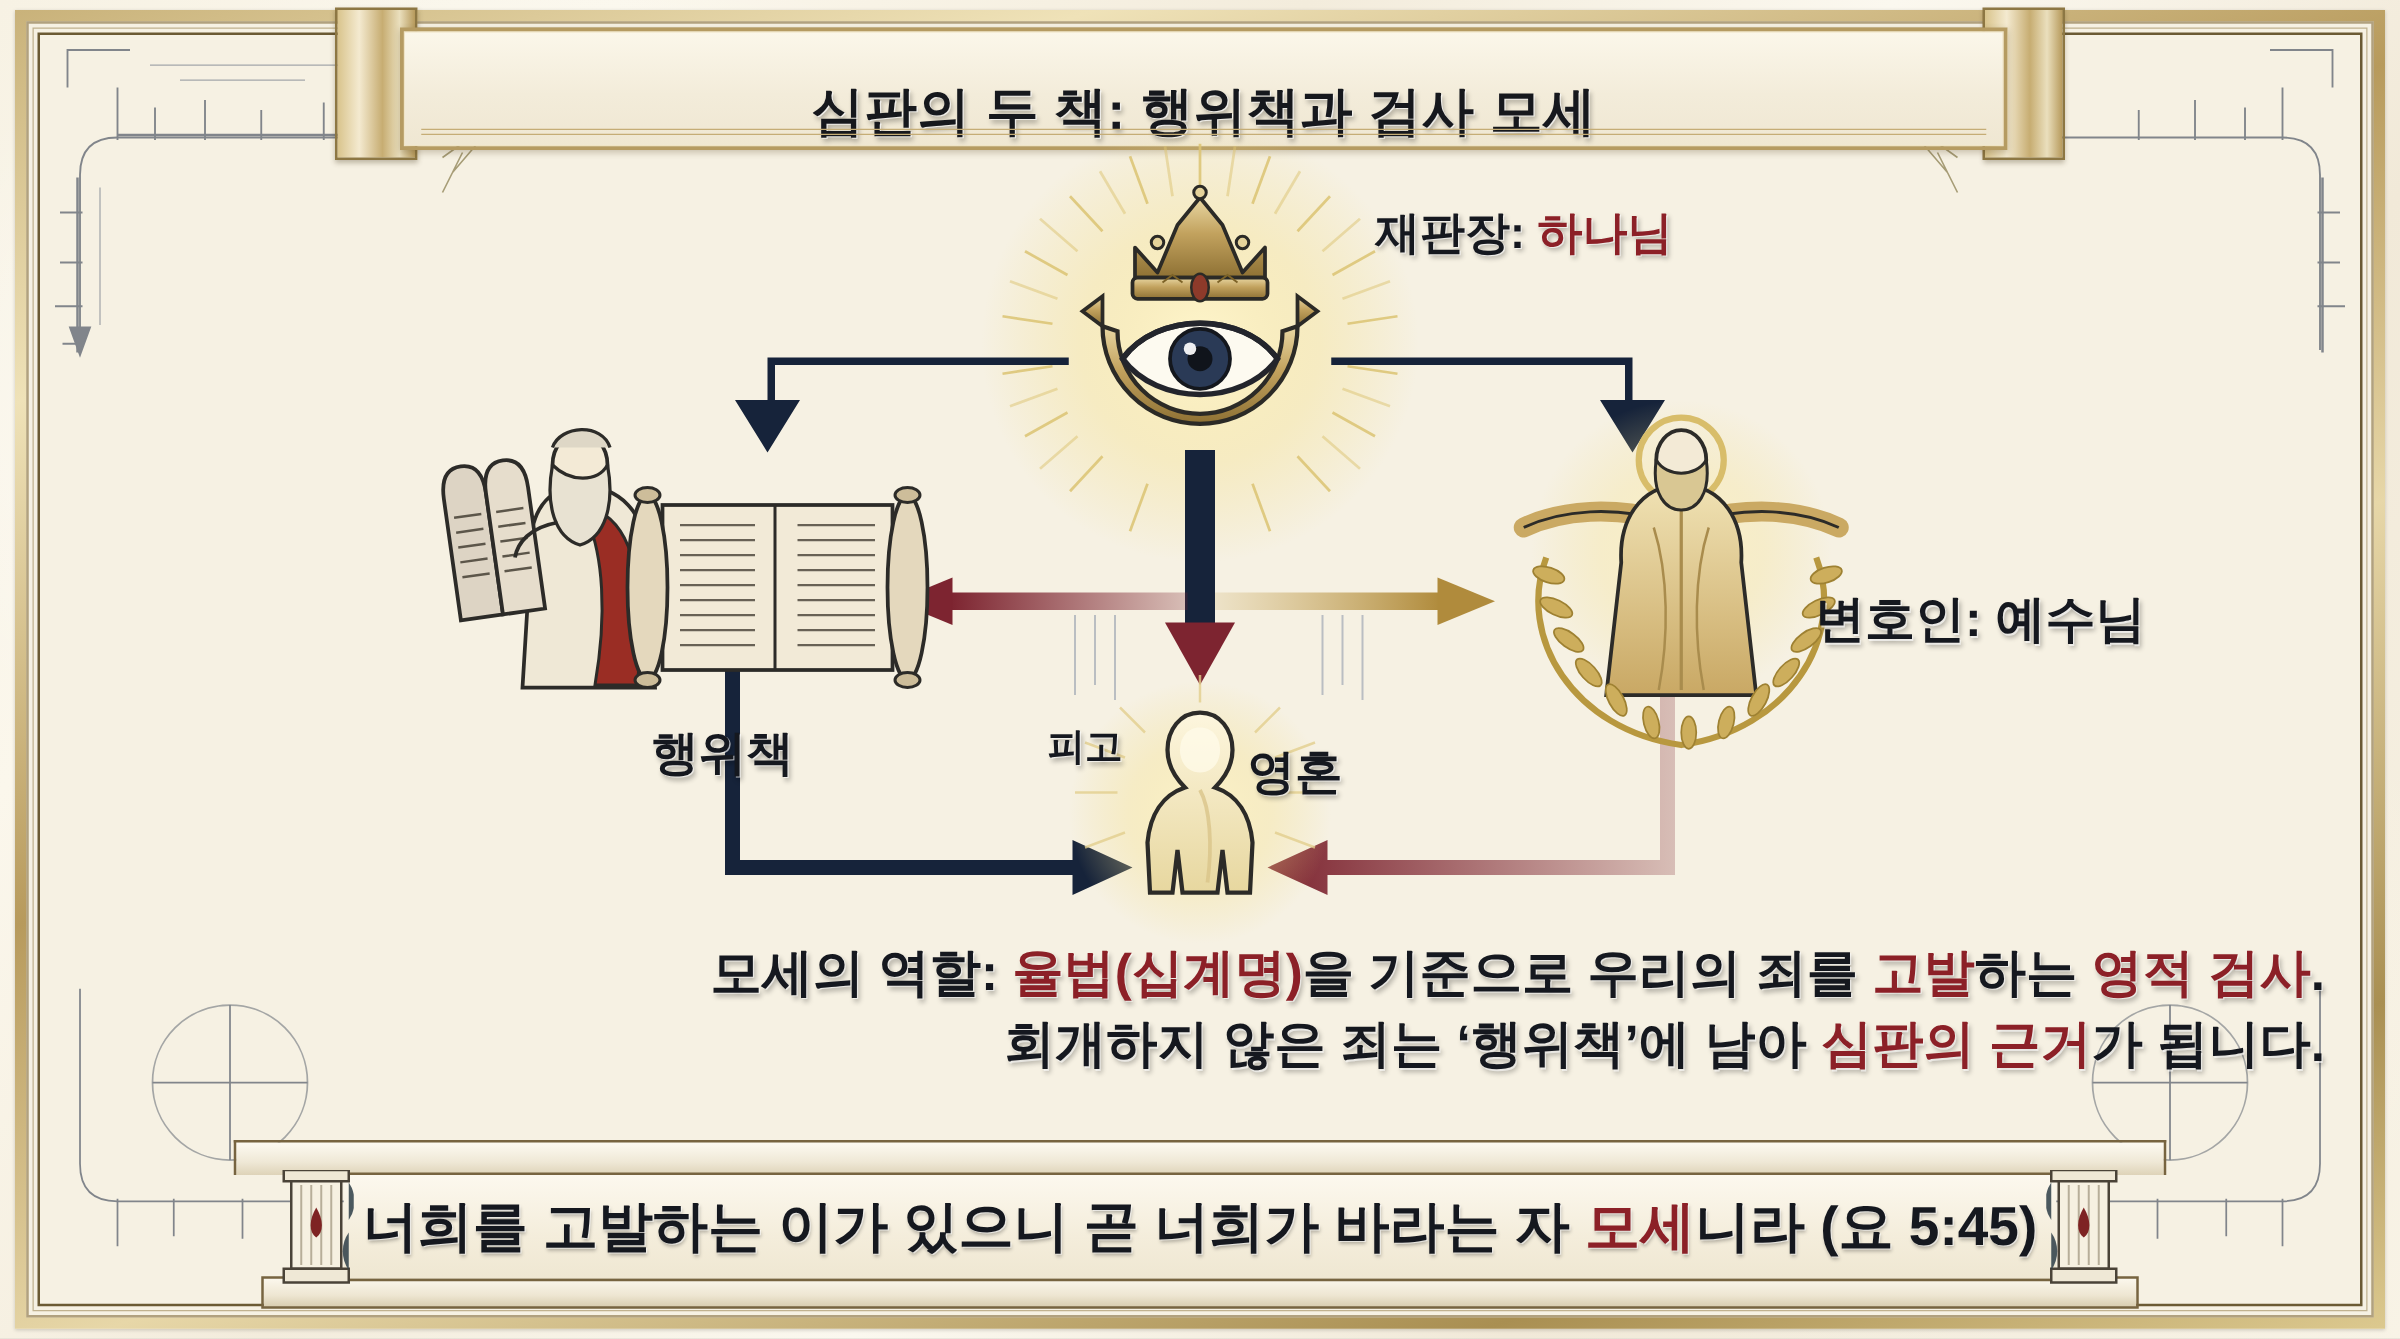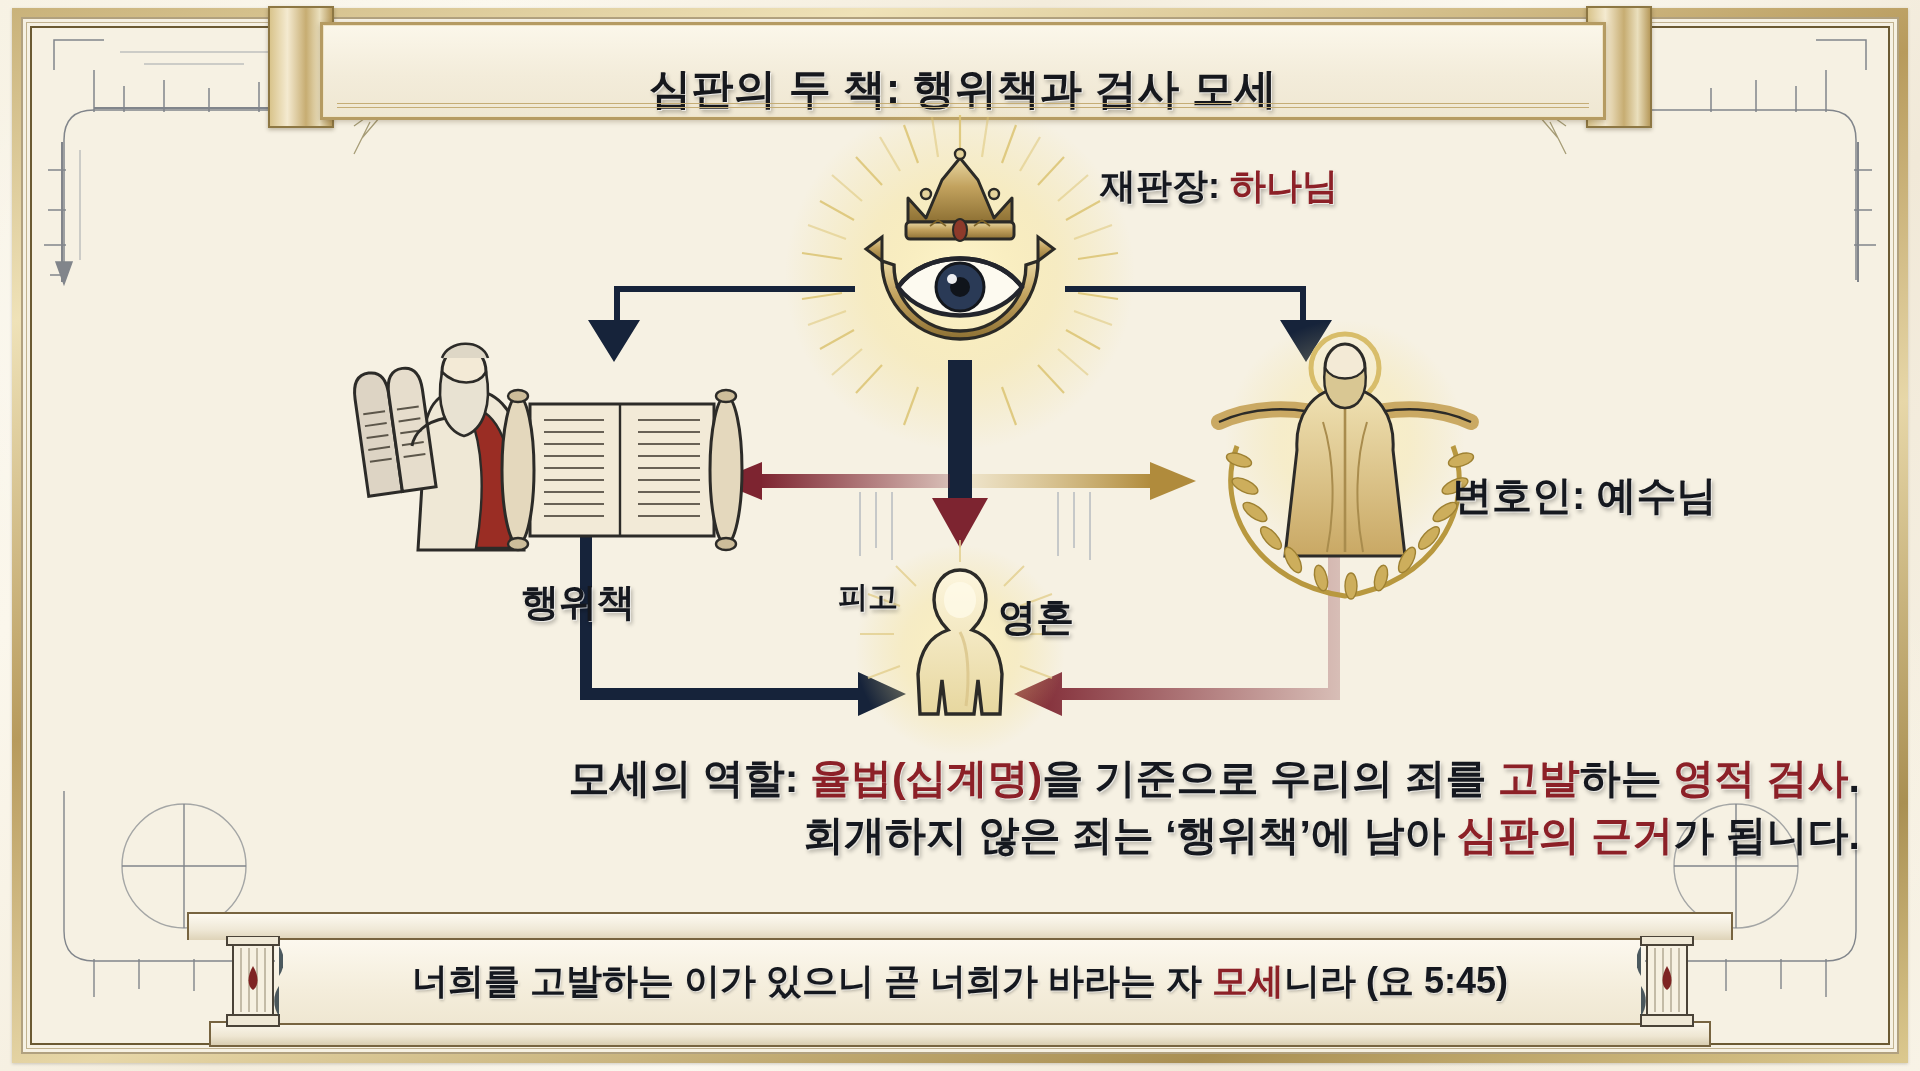--- a/index.html
+++ b/index.html
@@ -98,21 +98,21 @@
     position:absolute;left:-6px;right:-6px;bottom:0;height:22px;
     background:linear-gradient(#fbf7ec,#eee6d2 60%,#d9ceb1);
     border:2px solid #776440;
   }
   .banner{
     position:absolute;left:60px;right:60px;top:26px;bottom:22px;
     background:linear-gradient(#fcf8ee,#f4eddb 60%,#efe7d2);
     border:2px solid #776440;border-left:none;border-right:none;
     display:flex;align-items:center;justify-content:center;
   }
-  .banner-text{font-size:36px;font-weight:bold;color:#15181f;white-space:nowrap;
+  .banner-text{font-size:44px;font-weight:bold;color:#15181f;white-space:nowrap;
     text-shadow:1px 1px 0 rgba(255,255,255,.6), 1px 2px 3px rgba(0,0,0,.26);}
   .banner-text .red{color:#8c2027;}
   .pillar{position:absolute;top:24px;bottom:20px;width:60px;}
   .p-l{left:8px;} .p-r{right:8px;}
 
   
   .art{position:absolute;left:0;top:0;width:1920px;height:1071px;pointer-events:none;}
 </style>
 </head>
 <body>

